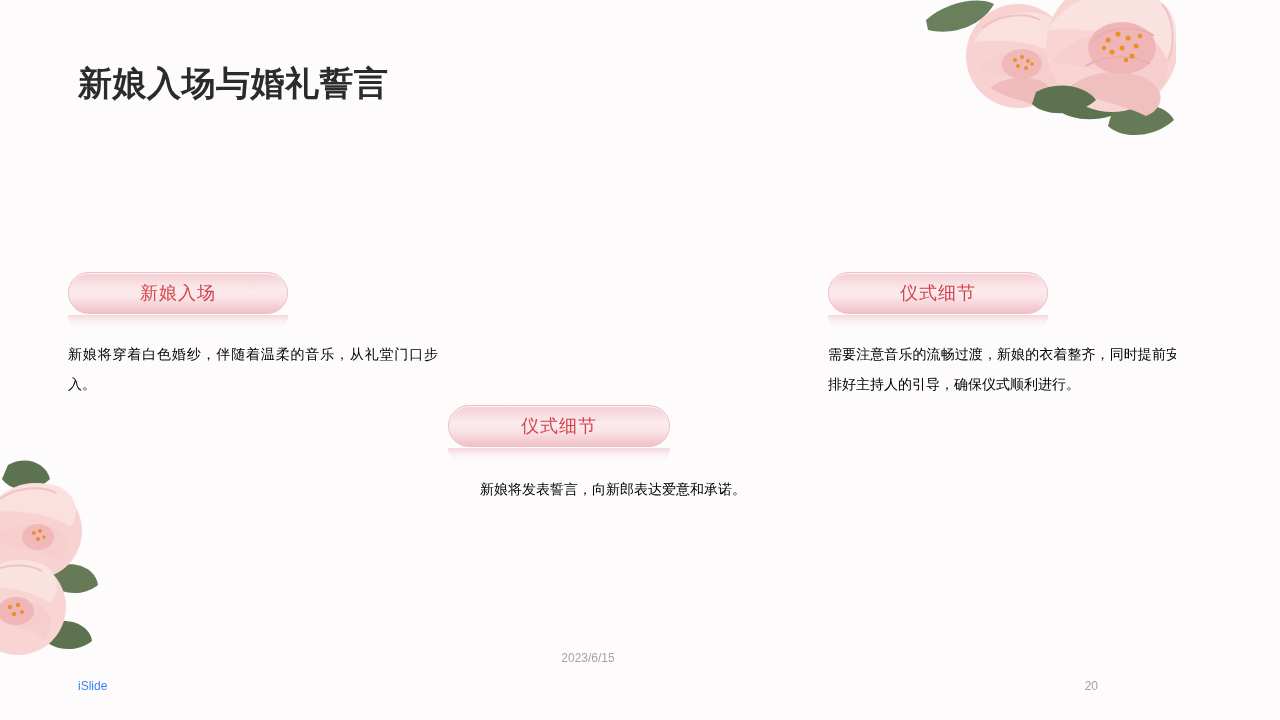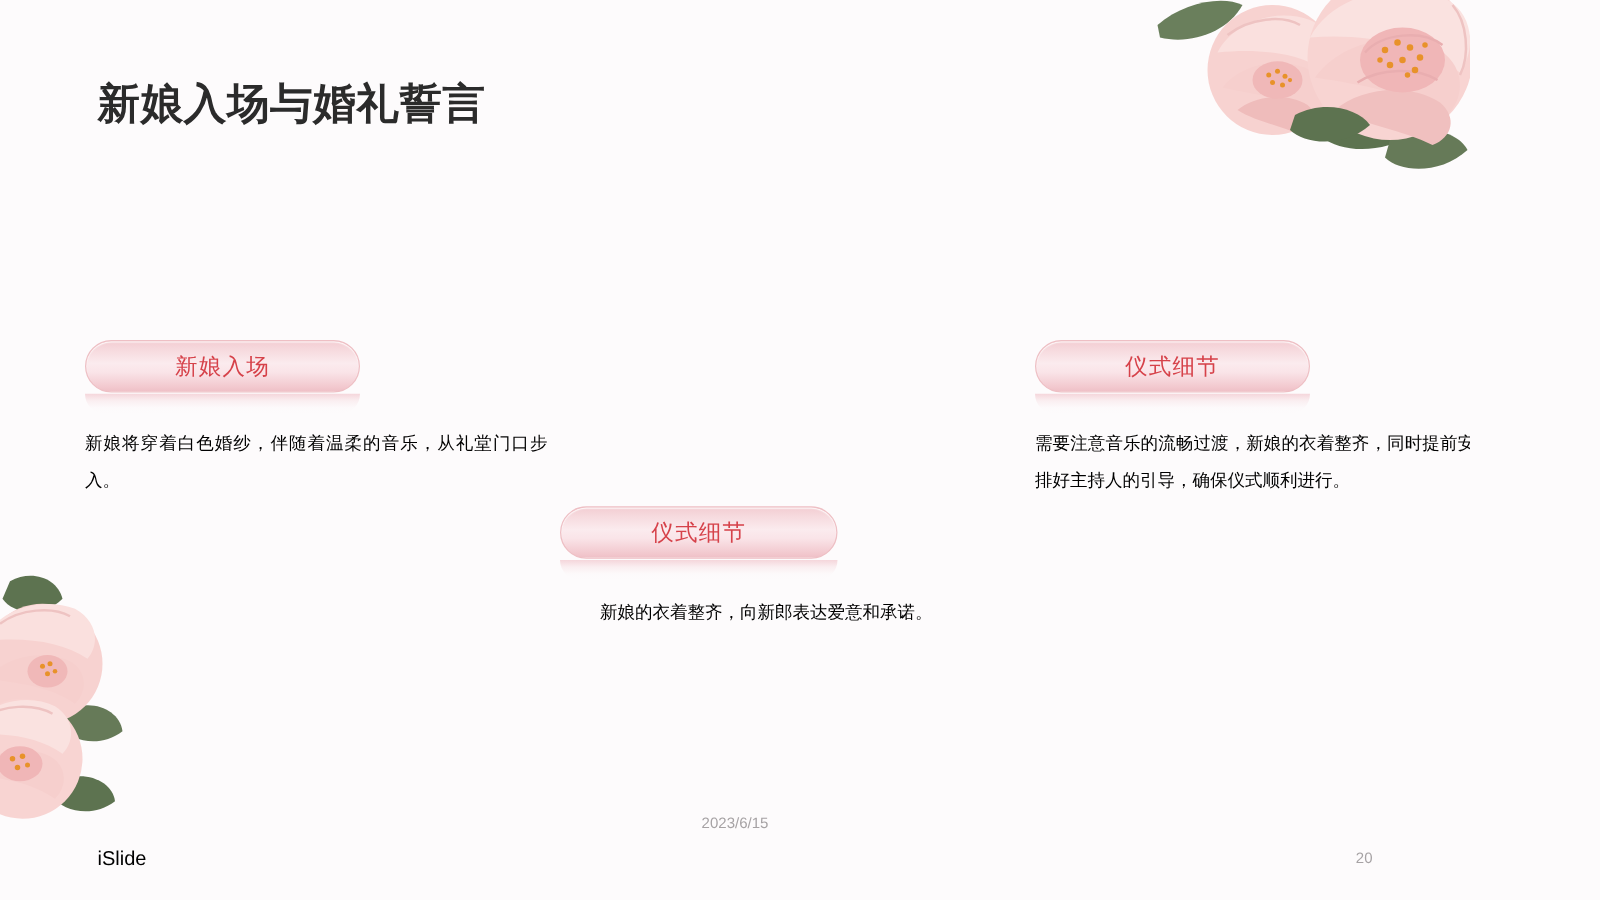--- a/index.html
+++ b/index.html
@@ -110,22 +110,22 @@
   .body-text.centered {
     text-align: center;
     margin-top: 27px;
   }
 
   
   .footer-left {
     position: absolute;
     left: 78px;
     top: 679px;
-    font-size: 16px;
-    color: #000000;
+    font-size: 12px;
+    color: #3b82f6;
   }
   .footer-center {
     position: absolute;
     left: 0;
     right: 0;
     top: 651px;
     text-align: center;
     font-size: 12px;
     color: #a6a2a4;
   }
@@ -262,21 +262,21 @@
     <div class="body-text">新娘将穿着白色婚纱，伴随着温柔的音乐，从礼堂门口步入。</div>
   </div>
 
   <div class="block block-2">
     <div class="badge-wrap">
       <div class="badge badge-2">
         <span class="badge-label">仪式细节</span>
       </div>
       <div class="badge-reflection reflection-2"></div>
     </div>
-    <div class="body-text centered">新娘的衣着整齐，向新郎表达爱意和承诺。</div>
+    <div class="body-text centered">新娘将发表誓言，向新郎表达爱意和承诺。</div>
   </div>
 
   <div class="block block-3">
     <div class="badge-wrap">
       <div class="badge badge-3">
         <span class="badge-label">仪式细节</span>
       </div>
       <div class="badge-reflection reflection-3"></div>
     </div>
     <div class="body-text">需要注意音乐的流畅过渡，新娘的衣着整齐，同时提前安排好主持人的引导，确保仪式顺利进行。</div>

